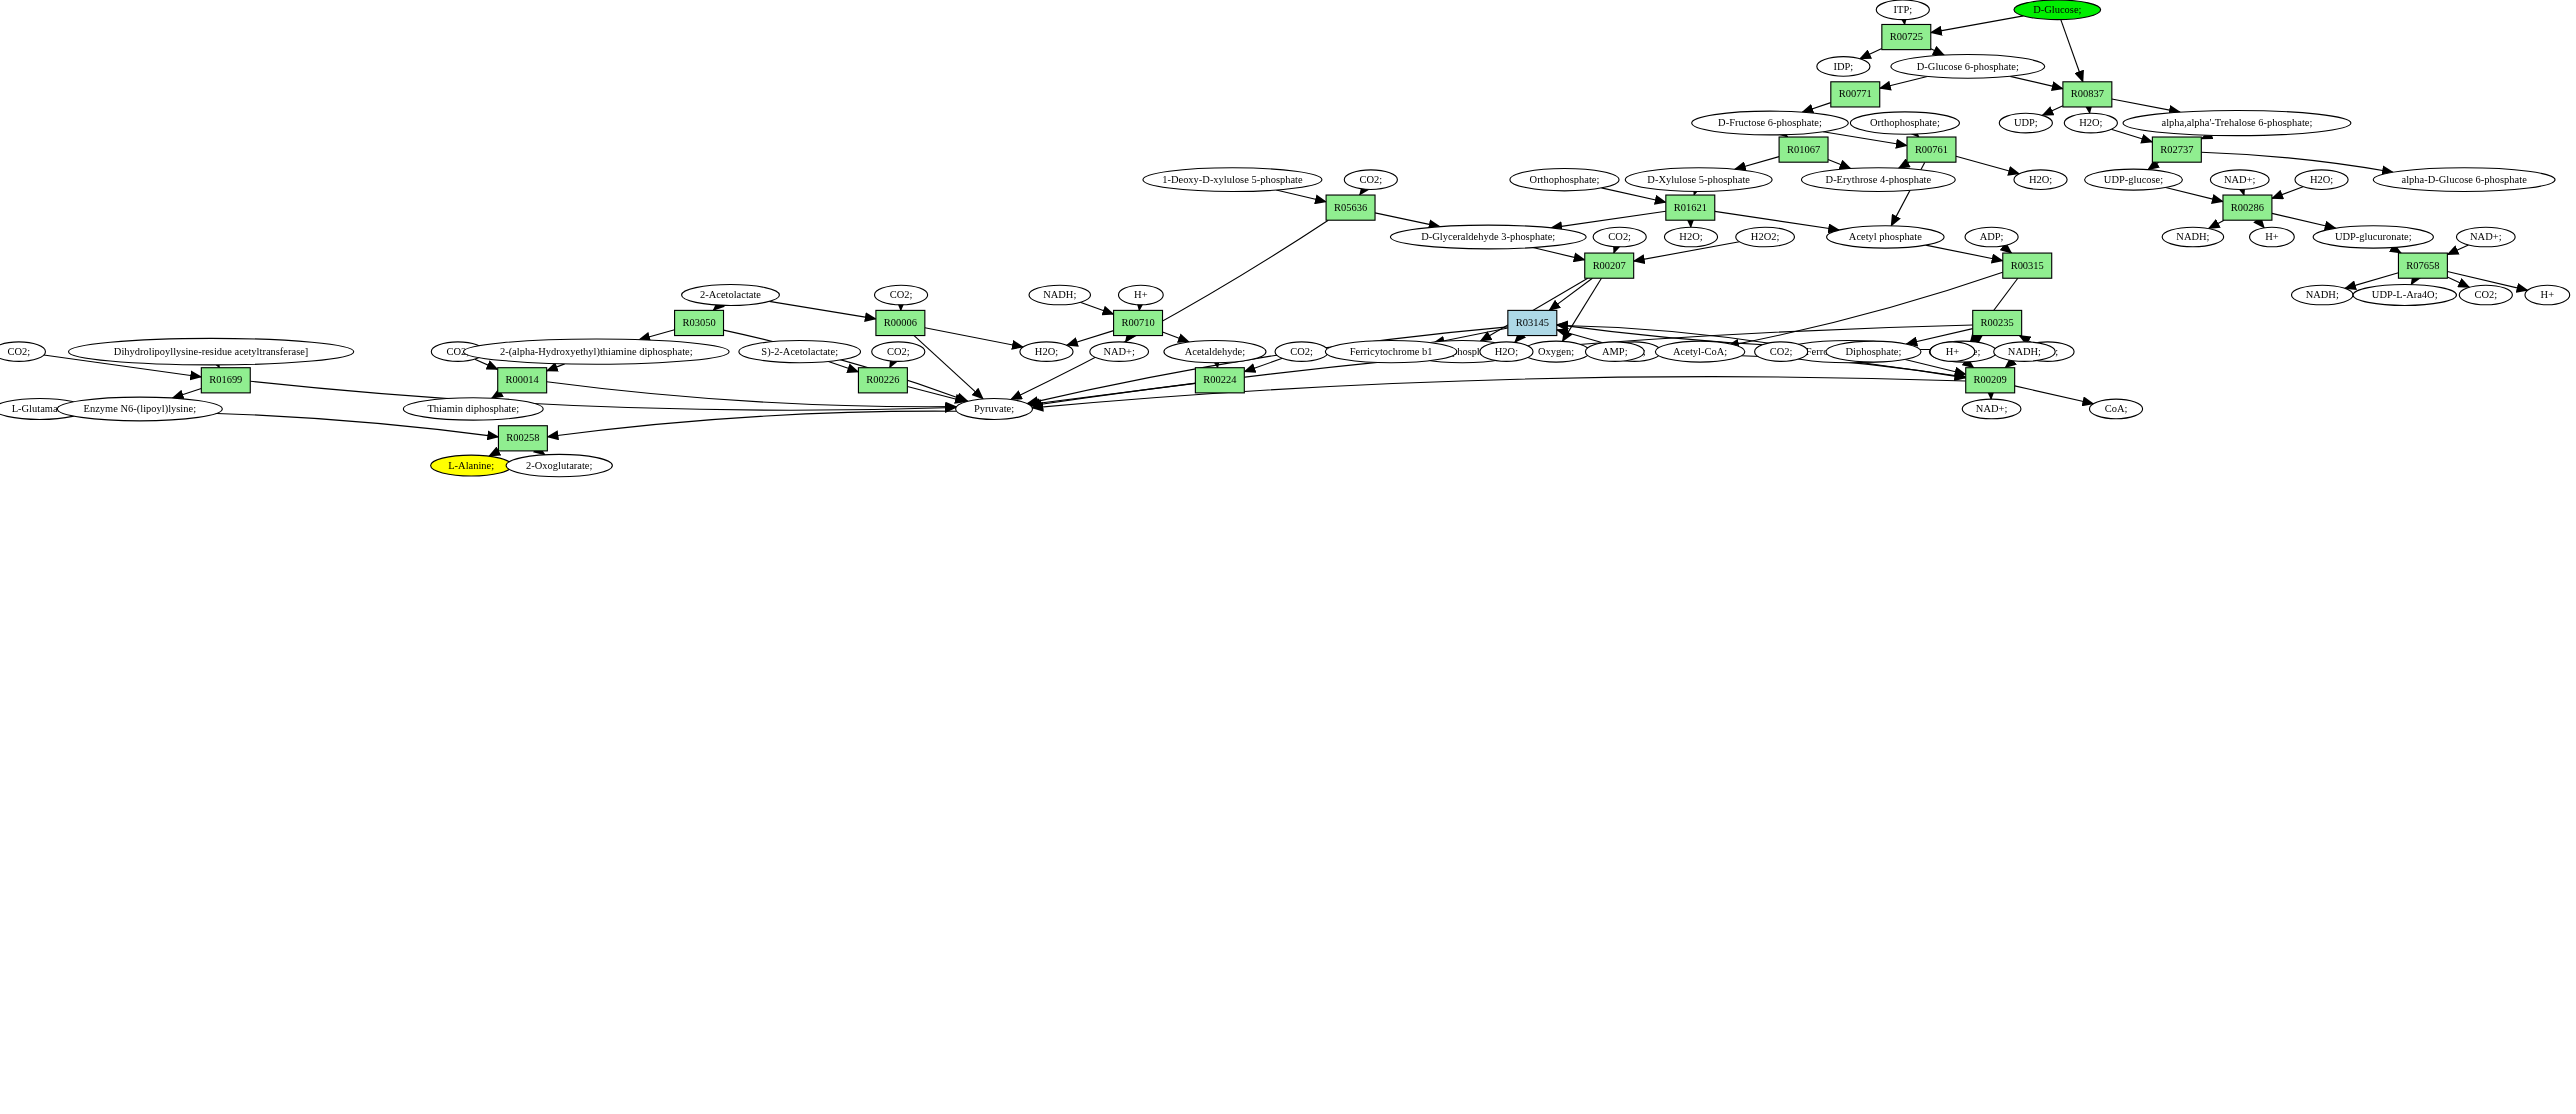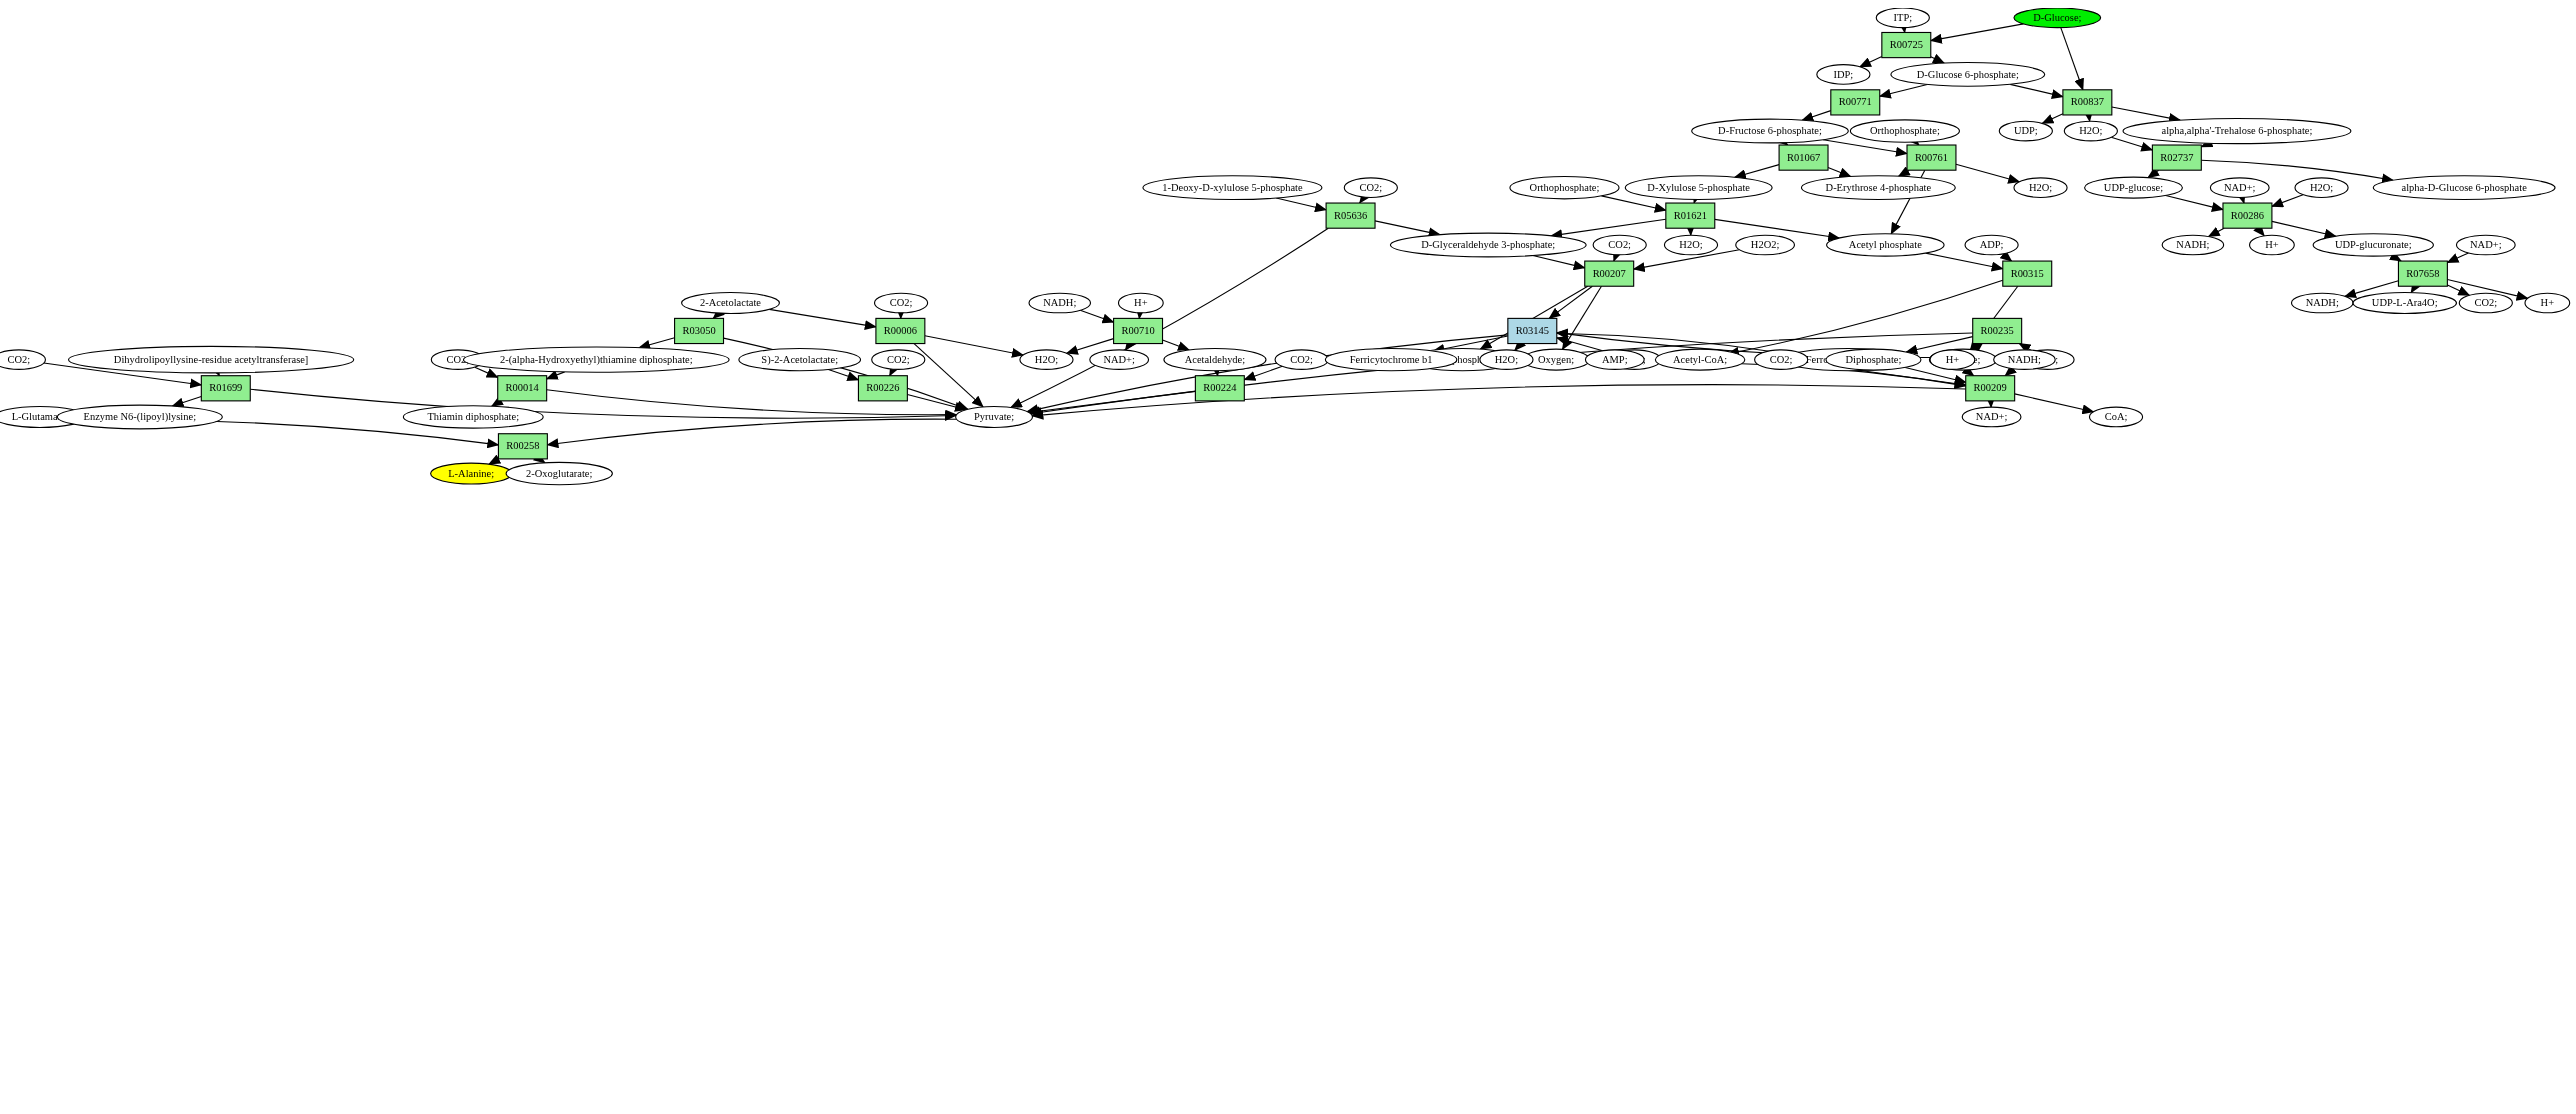--- a/index.html
+++ b/index.html
@@ -1,17 +1,17 @@
 <!DOCTYPE html>
 <html style="font-size:11.2px"><head>
 <meta charset="utf-8">
 <style>
   html,body{margin:0;padding:0;background:#ffffff;}
   body{font-family:"Liberation Serif", serif;}
-  #canvas{position:relative;width:2576px;height:892px;background:#fff;overflow:hidden;margin-top:8px;}
+  #canvas{position:relative;width:2576px;height:892px;background:#fff;overflow:hidden;}
   svg{position:absolute;top:0;left:0;width:2576px;height:1115px;}
   .node-label{font-family:"Liberation Serif", serif;fill:#000;text-anchor:middle;dominant-baseline:middle;}
   .edge{fill:none;stroke:#000;stroke-width:1.6px;}
   .arrowhead{fill:#000;stroke:none;}
   .cpd-shape{fill:#ffffff;stroke:#000000;stroke-width:1.6px;}
   .cpd-shape.hl-green{fill:#00ee00;}
   .cpd-shape.hl-yellow{fill:#ffff00;}
   .rxn-shape{fill:#90ee90;stroke:#000000;stroke-width:1.6px;}
   .rxn-shape.blue{fill:#add8e6;}
 </style>

